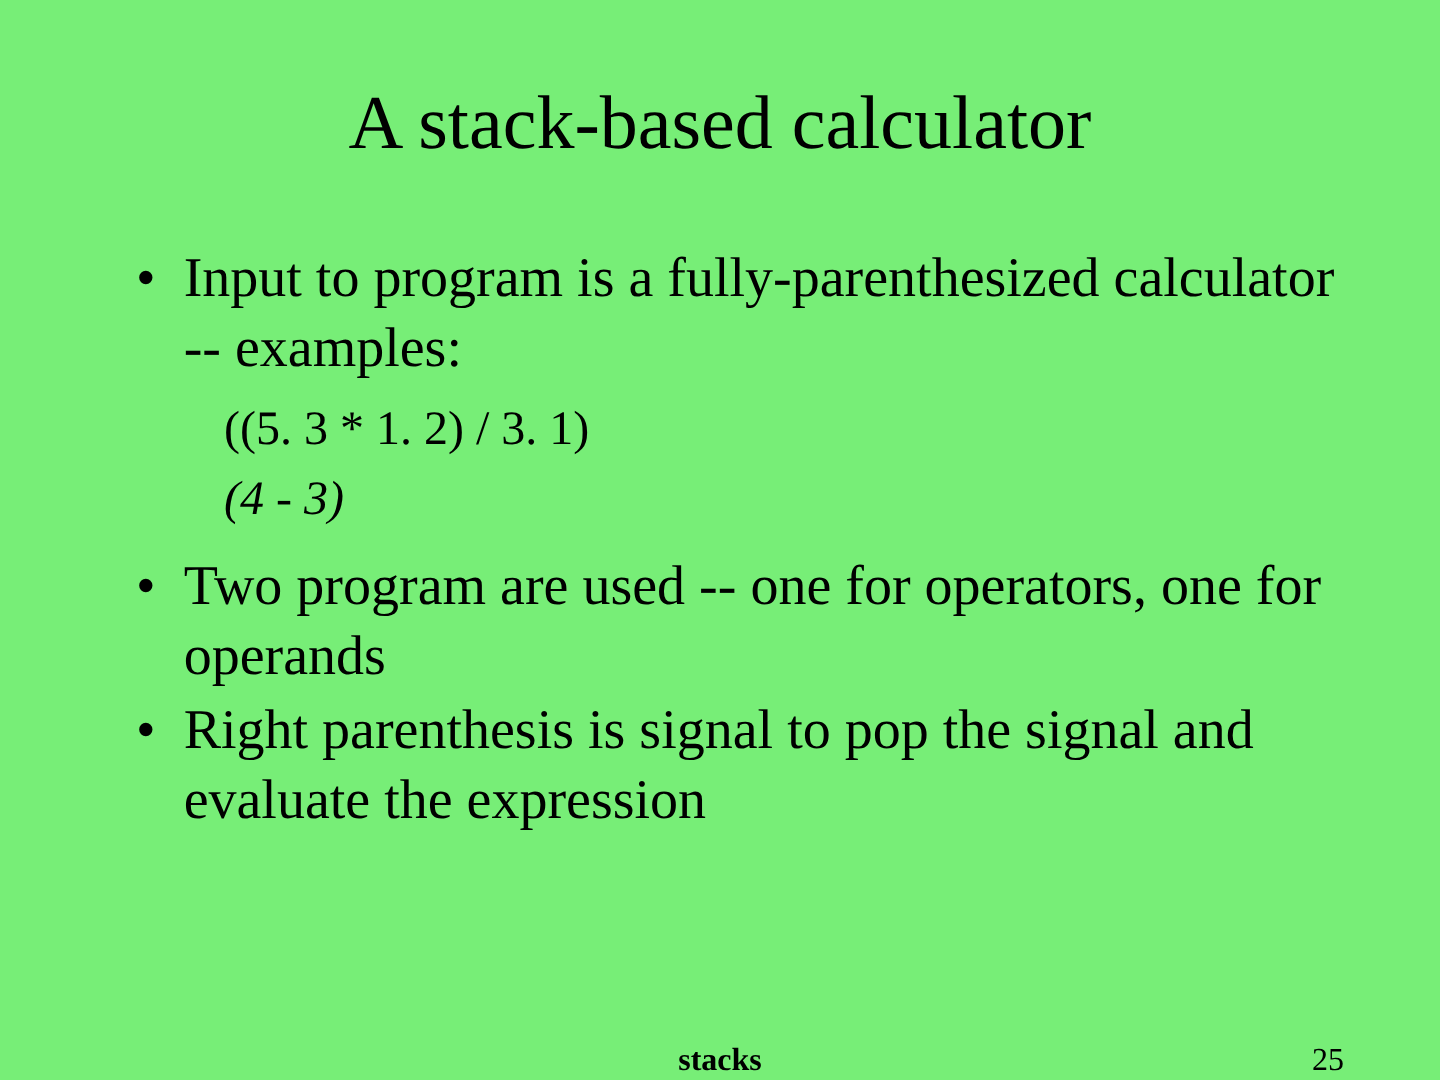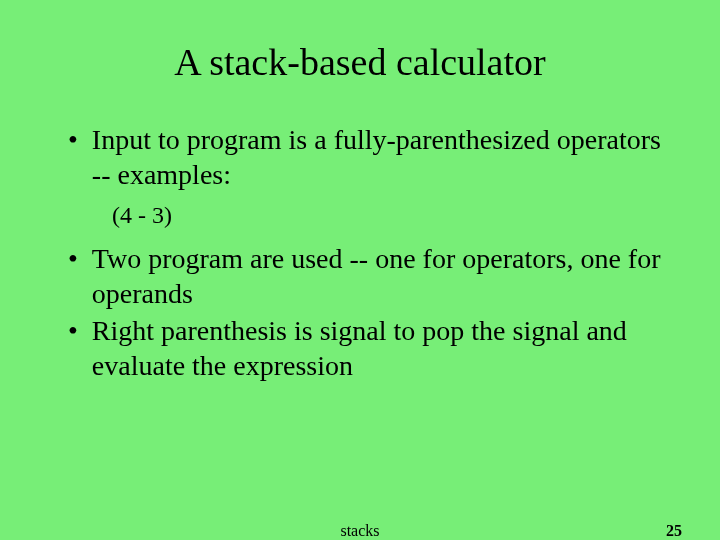--- a/index.html
+++ b/index.html
@@ -41,54 +41,56 @@
       flex: 1;
     }
     .sub {
       font-size: 24px;
       line-height: 1.3;
       padding-left: 44px;
       margin-top: 8px;
       margin-bottom: 2px;
     }
     .sub + .sub {
-      margin-top: 16px;
+      margin-top: 4px;
+      font-style: italic;
     }
     .bullet2 {
       margin-top: 10px;
     }
     .footer {
       position: absolute;
       bottom: 18px;
       left: 0;
       width: 100%;
       font-size: 16px;
     }
     .footer-center {
       position: absolute;
       left: 50%;
       transform: translateX(-50%);
+      font-weight: bold;
     }
     .footer-right {
       position: absolute;
-      right: 38px;
-      font-weight: bold;
+      right: 48px;
     }
   </style>
 </head>
 <body>
 
 <div class="slide">
   <h1 class="title">A stack-based calculator</h1>
 
   <div class="content">
     <div class="bullet">
       <span class="dot">•</span>
-      <span class="text">Input to program is a fully-parenthesized operators -- examples:</span>
+      <span class="text">Input to program is a fully-parenthesized calculator -- examples:</span>
     </div>
+    <div class="sub">((5. 3 * 1. 2) / 3. 1)</div>
     <div class="sub">(4 - 3)</div>
 
     <div class="bullet bullet2">
       <span class="dot">•</span>
       <span class="text">Two program are used -- one for operators, one for operands</span>
     </div>
 
     <div class="bullet">
       <span class="dot">•</span>
       <span class="text">Right parenthesis is signal to pop the signal and evaluate the expression</span>

